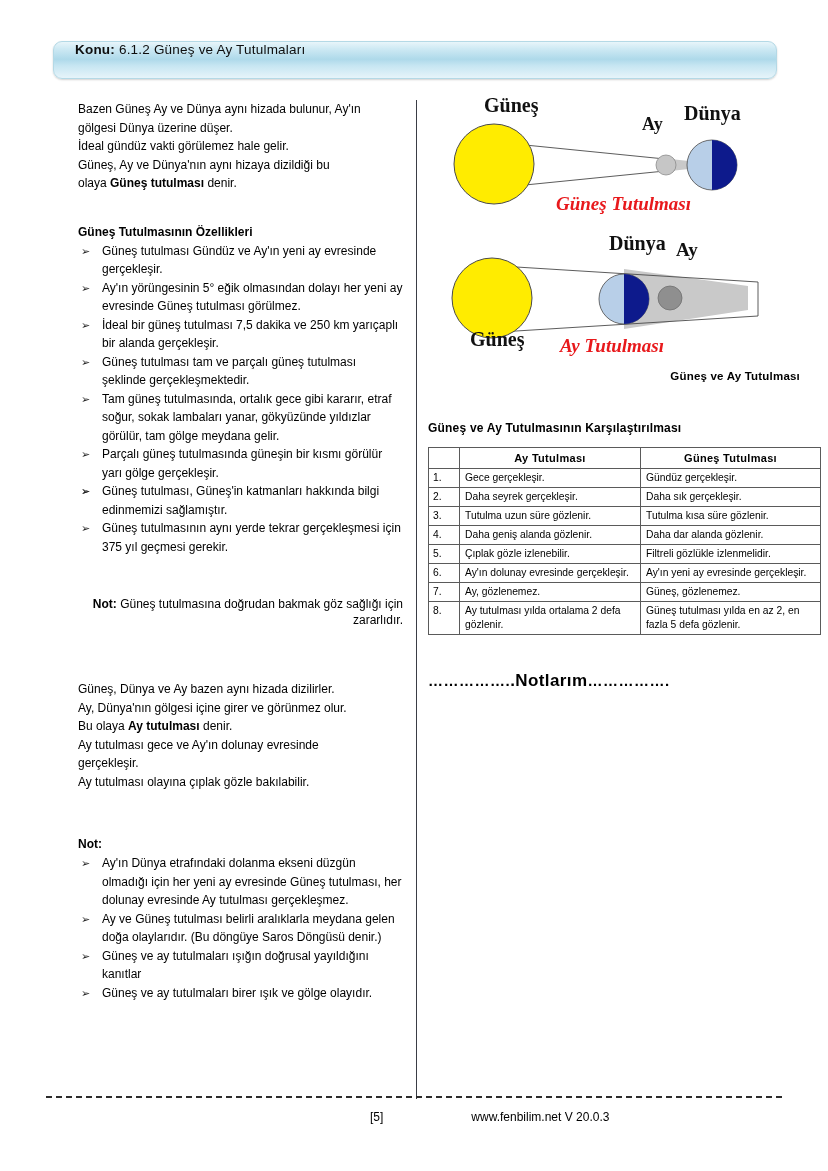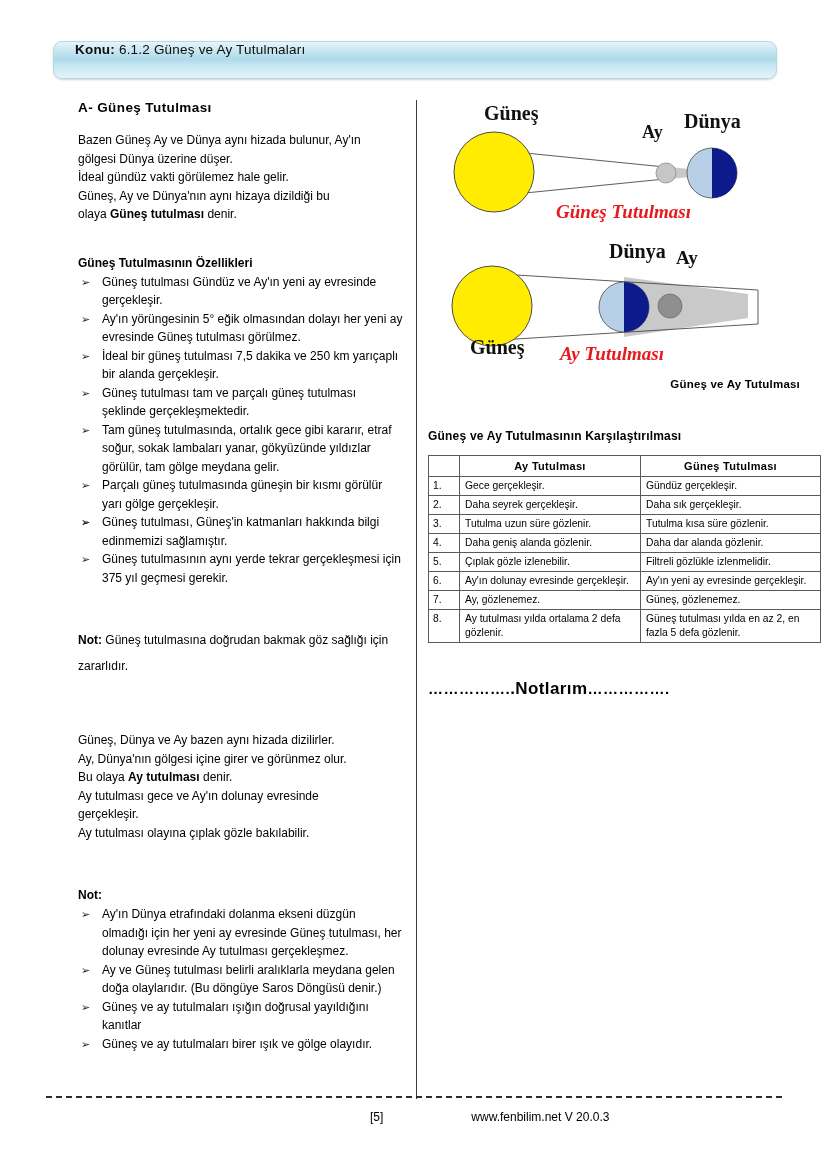--- a/index.html
+++ b/index.html
@@ -57,21 +57,21 @@
     position: absolute;
     left: 416px;
     top: 100px;
     width: 1px;
     height: 999px;
     background: #3a3d45;
   }
   .col-right {
     position: absolute;
     left: 428px;
-    top: 96px;
+    top: 88px;
     width: 372px;
   }
 
   
   .sec-title {
     font-size: 13.5px;
     font-weight: bold;
     letter-spacing: 0.4px;
     margin: 0 0 16px 0;
   }
@@ -103,21 +103,22 @@
     left: 3px;
     top: 0px;
     font-size: 11px;
     color: #222;
   }
   .gap-sm { height: 12px; }
   .gap-md { height: 26px; }
   .gap-lg { height: 40px; }
   .note-block {
     font-size: 12px;
-    line-height: 26px;
+    line-height: 16px;
+    text-align: right;
   }
   .note-block b { font-weight: bold; }
 
   
   .diagram-wrap {
     position: relative;
     width: 372px;
   }
   .caption-center {
     text-align: right;
@@ -207,21 +208,20 @@
   <div class="header-banner">
     <div class="header-text">
       <b>Konu:</b><span> 6.1.2 Güneş ve Ay Tutulmaları</span>
     </div>
   </div>
 
   <div class="divider"></div>
 
   <div class="col-left">
 
-    <div class="sec-title">A- Güneş Tutulması</div>
 
     <div class="para">
       <span>Bazen Güneş Ay ve Dünya aynı hizada bulunur, Ay'ın</span><br>
       <span>gölgesi Dünya üzerine düşer.</span><br>
       <span>İdeal gündüz vakti görülemez hale gelir.</span><br>
       <span>Güneş, Ay ve Dünya'nın aynı hizaya dizildiği bu</span><br>
       <span>olaya </span><b>Güneş tutulması</b><span> denir.</span>
     </div>
 
     <div class="gap-md"></div>

